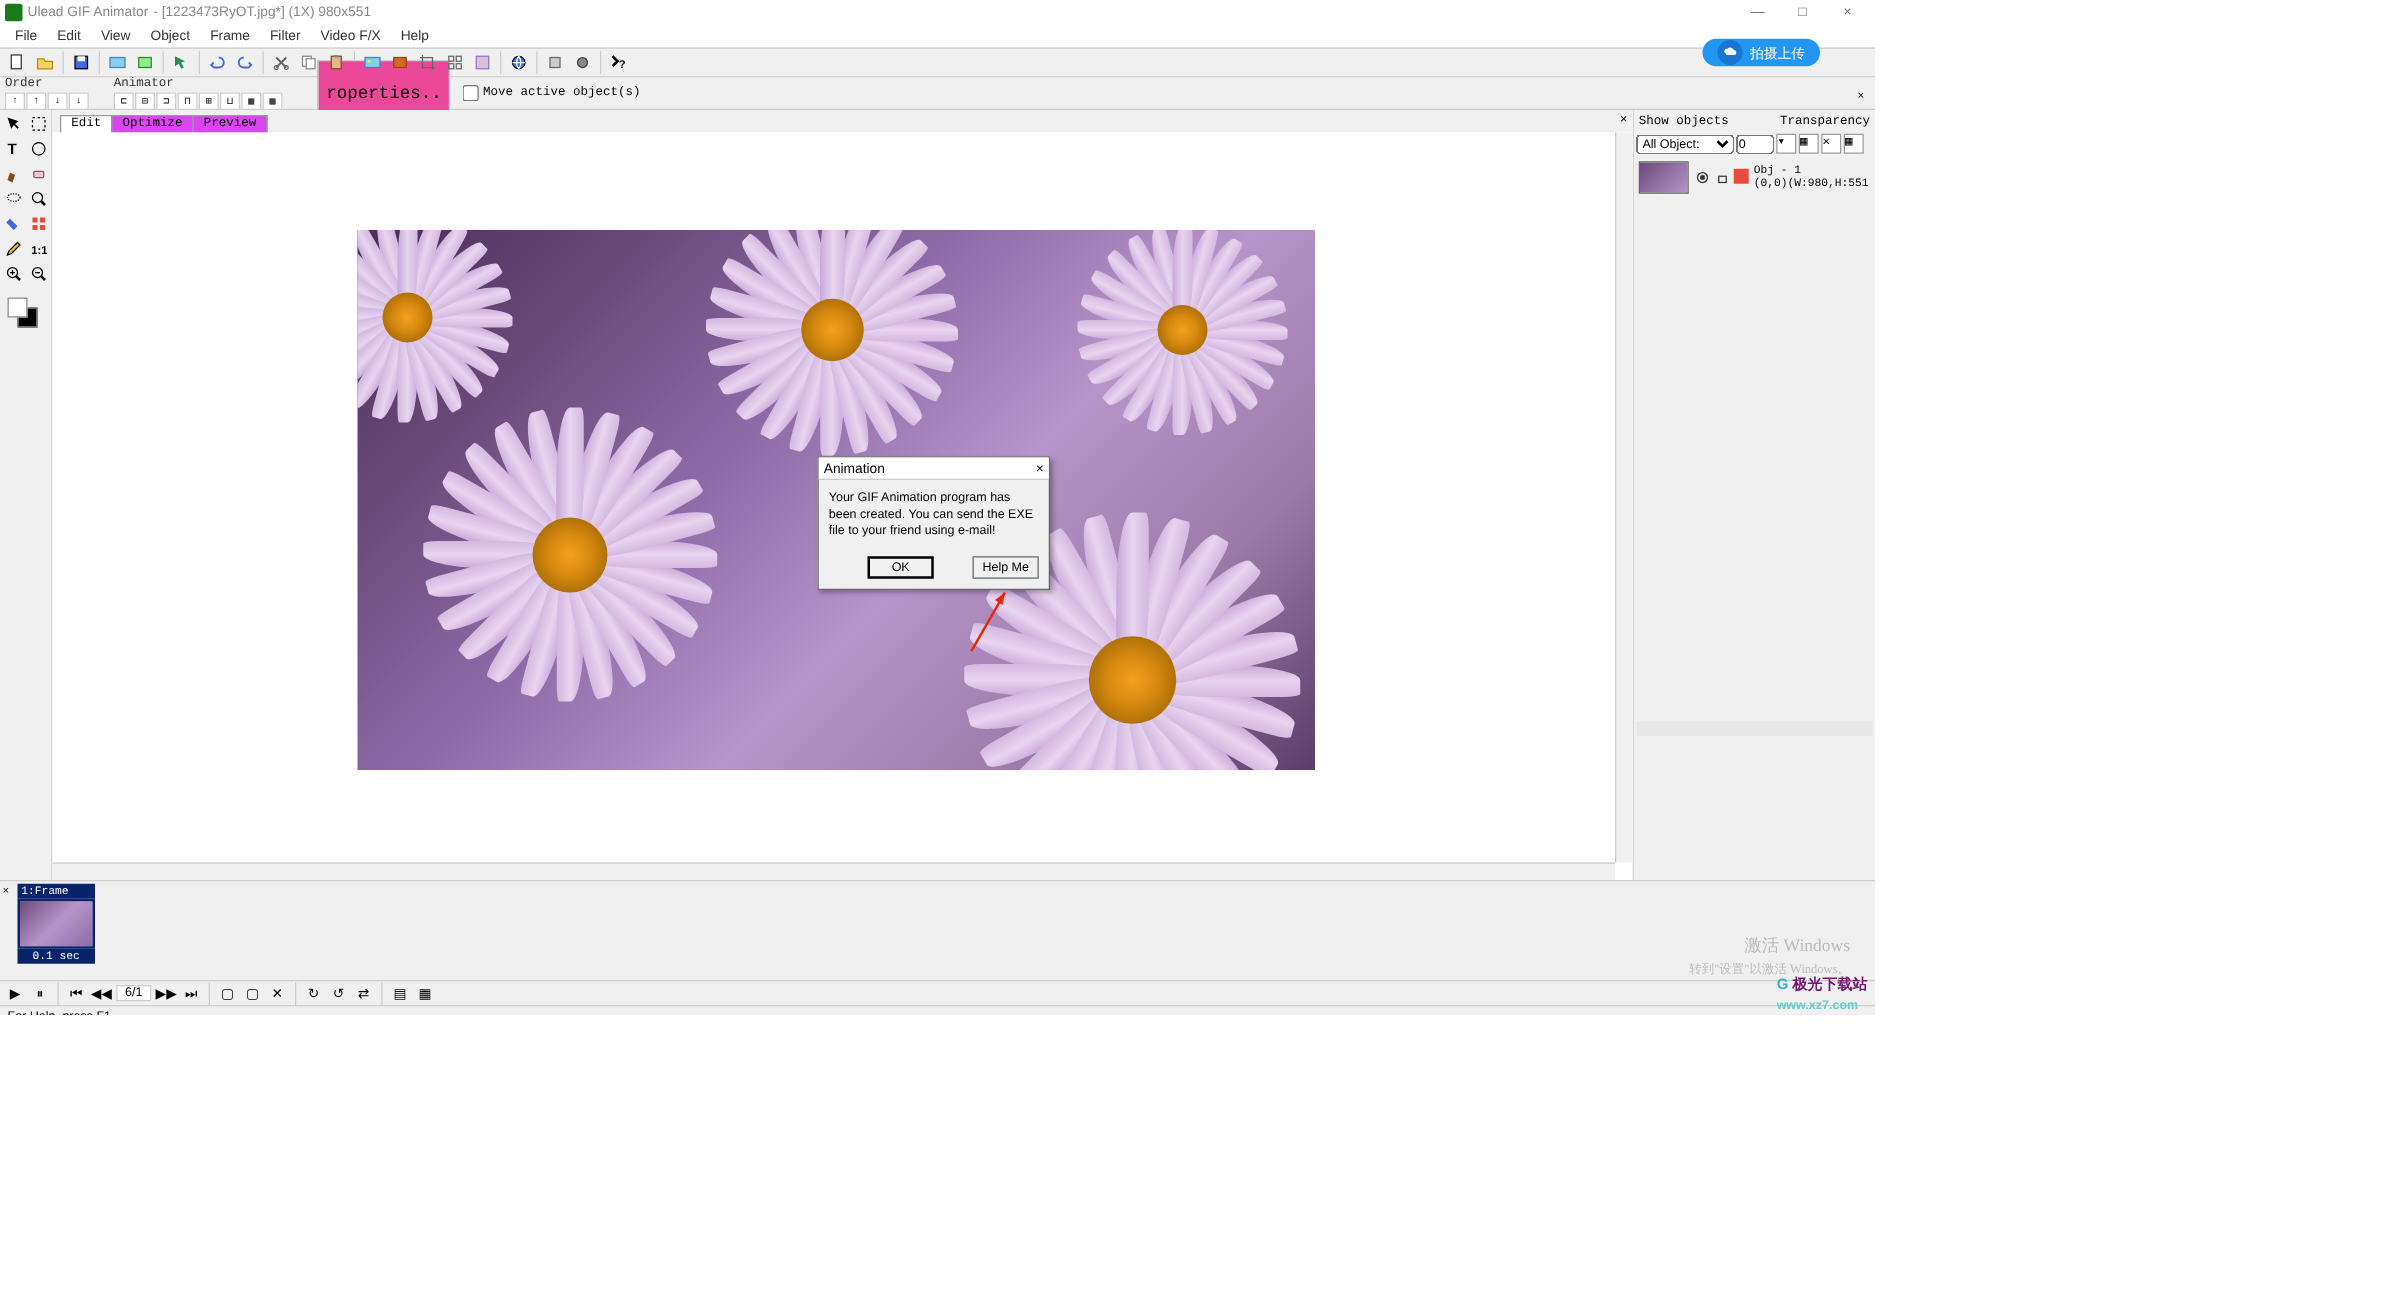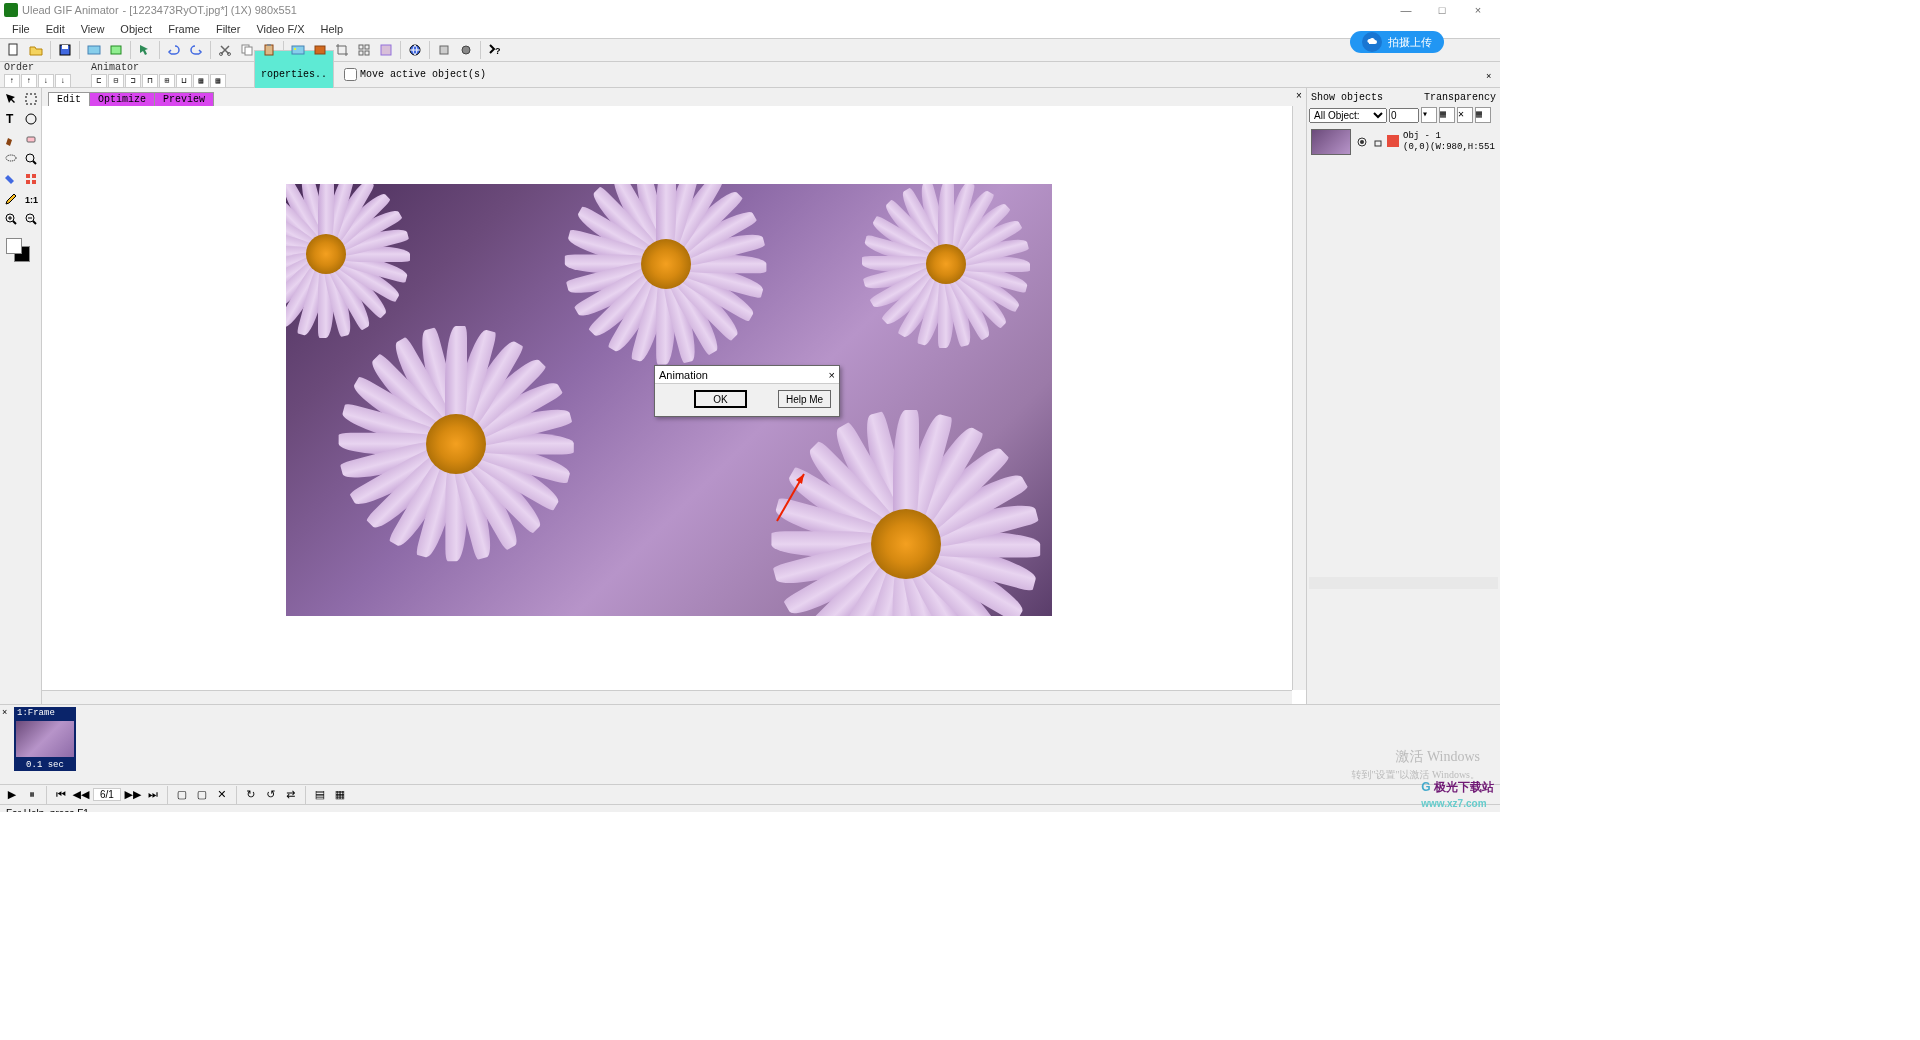--- a/index.html
+++ b/index.html
@@ -7,28 +7,28 @@
 .titlebar { height: 20px; background: #fff; display: flex; align-items: center; padding: 0 4px; color: #888; font-size: 11px; }
 .titlebar .icon { width: 14px; height: 14px; background: #1a7a1a; border-radius: 2px; margin-right: 4px; }
 .titlebar .spacer { flex: 1; }
 .win-btn { width: 36px; height: 20px; display: flex; align-items: center; justify-content: center; color: #666; }
 .menubar { height: 18px; background: #fff; display: flex; align-items: center; padding: 0 4px; font-size: 11px; color: #333; }
 .menubar span { padding: 0 8px; }
 .toolbar1 { height: 24px; background: #f0f0f0; border-top: 1px solid #ccc; border-bottom: 1px solid #ccc; display: flex; align-items: center; padding: 0 4px; gap: 2px; }
 .tbtn { width: 20px; height: 20px; display: flex; align-items: center; justify-content: center; position: relative; }
 .tbtn svg { width: 14px; height: 14px; }
 .sep { width: 1px; height: 18px; background: #ccc; margin: 0 2px; }
-.upload-btn { position: absolute; right: 56px; top: 31px; height: 22px; background: #2196f3; color: #fff; border-radius: 11px; display: flex; align-items: center; padding: 0 12px; font-size: 11px; gap: 6px; }
+.upload-btn { position: absolute; right: 44px; top: 31px; height: 22px; background: #2196f3; color: #fff; border-radius: 11px; display: flex; align-items: center; padding: 0 12px; font-size: 11px; gap: 6px; }
 .upload-btn .cloud { width: 20px; height: 20px; background: #1976d2; border-radius: 10px; display: flex; align-items: center; justify-content: center; }
 .toolbar2 { height: 26px; background: #f0f0f0; border-bottom: 1px solid #ccc; display: flex; align-items: center; padding: 0 4px; font-size: 10px; font-family: "Courier New", monospace; }
 .tb2-group { margin-right: 20px; }
 .tb2-group .lbl { color: #333; margin-bottom: 1px; }
 .tb2-buttons { display: flex; gap: 1px; }
 .tb2-btn { width: 16px; height: 14px; border: 1px solid #ccc; background: #fff; display: flex; align-items: center; justify-content: center; font-size: 8px; }
-.prop-btn { border: 1px solid #ccc; padding: 18px 6px; background: #5eead4; font-family: "Courier New", monospace; font-size: 10px; margin-left: 8px; }
+.prop-btn { border: 1px solid #ccc; padding: 18px 6px; background: #ec4899; font-family: "Courier New", monospace; font-size: 14px; margin-left: 8px; }
 .move-chk { margin-left: 10px; display: flex; align-items: center; gap: 3px; font-family: "Courier New", monospace; font-size: 10px; }
 .main-area { display: flex; height: 616px; }
 .left-tools { width: 42px; background: #f0f0f0; border-right: 1px solid #ccc; padding: 2px; }
 .tool-grid { display: grid; grid-template-columns: 18px 18px; gap: 2px; }
 .tool-btn { width: 18px; height: 18px; display: flex; align-items: center; justify-content: center; }
 .tool-btn svg { width: 14px; height: 14px; }
 .color-swatch { margin-top: 8px; display: flex; }
 .color-swatch .fg { width: 16px; height: 16px; background: #000; border: 1px solid #888; margin-left: 8px; margin-top: 8px; }
 .color-swatch .bg { width: 16px; height: 16px; background: #fff; border: 1px solid #888; position: absolute; }
 .canvas-area { flex: 1; background: #fff; position: relative; overflow: hidden; }
@@ -571,20 +571,21 @@
 
 <div class="statusbar">
   <span>For Help, press F1</span>
 </div>
 
 <div class="dialog">
   <div class="dialog-title">
     <span>Animation</span>
     <span>×</span>
   </div>
+  <div class="dialog-body">Your GIF Animation program has been created. You can send the EXE file to your friend using e-mail!</div>
   <div class="dialog-btns">
     <div class="dialog-btn focus">OK</div>
     <div class="dialog-btn">Help Me</div>
   </div>
 </div>
 
 <svg class="arrow-annotation" viewBox="0 0 40 60">
   <line x1="5" y1="55" x2="32" y2="8" stroke="#e20" stroke-width="2"></line>
   <polygon points="32,8 24,14 30,18" fill="#e20"></polygon>
 </svg>

